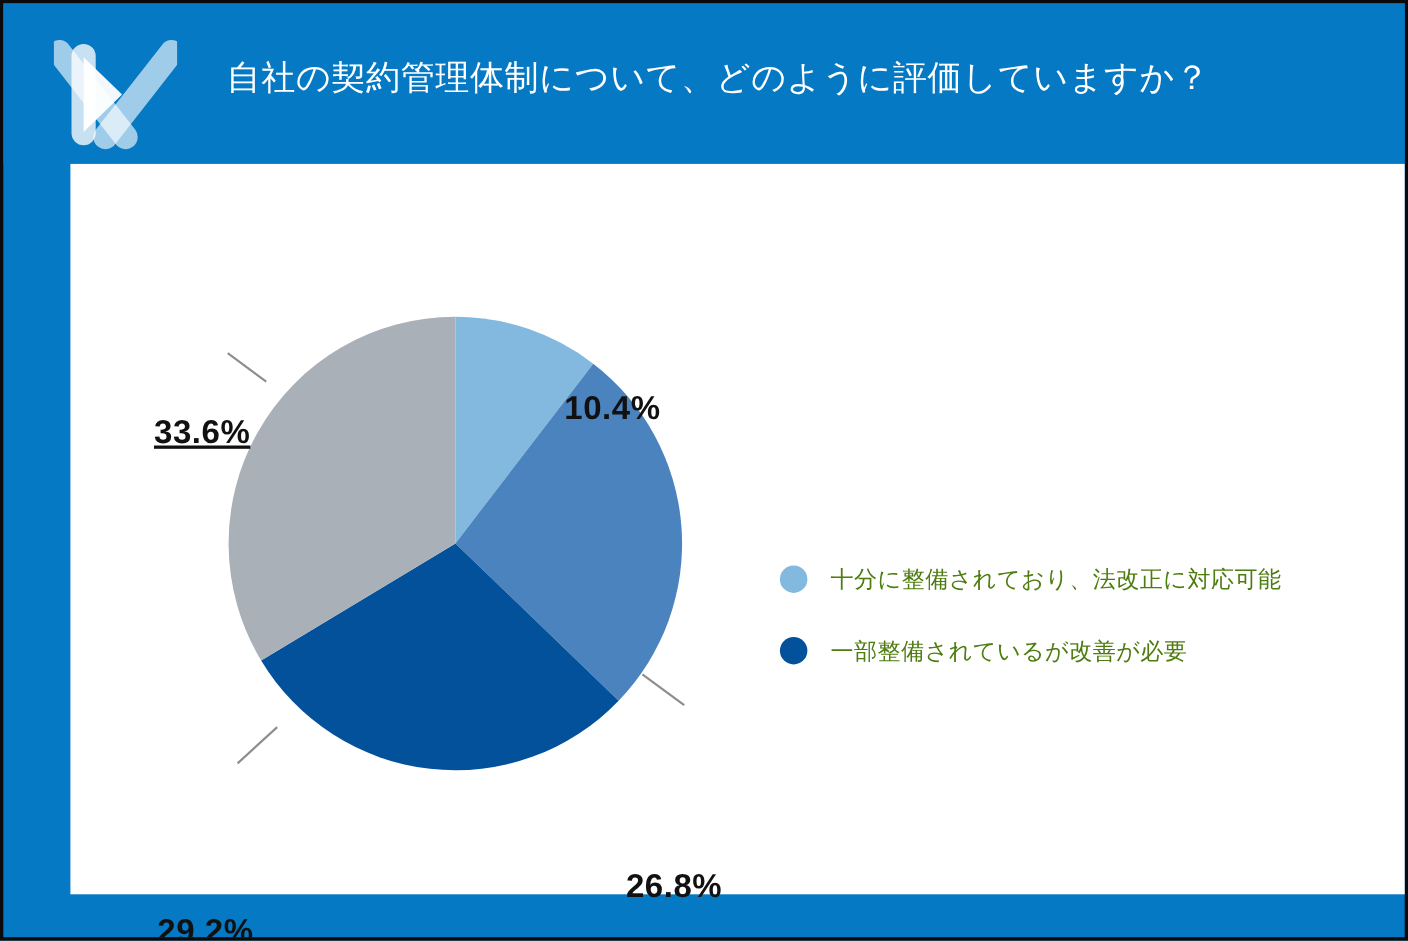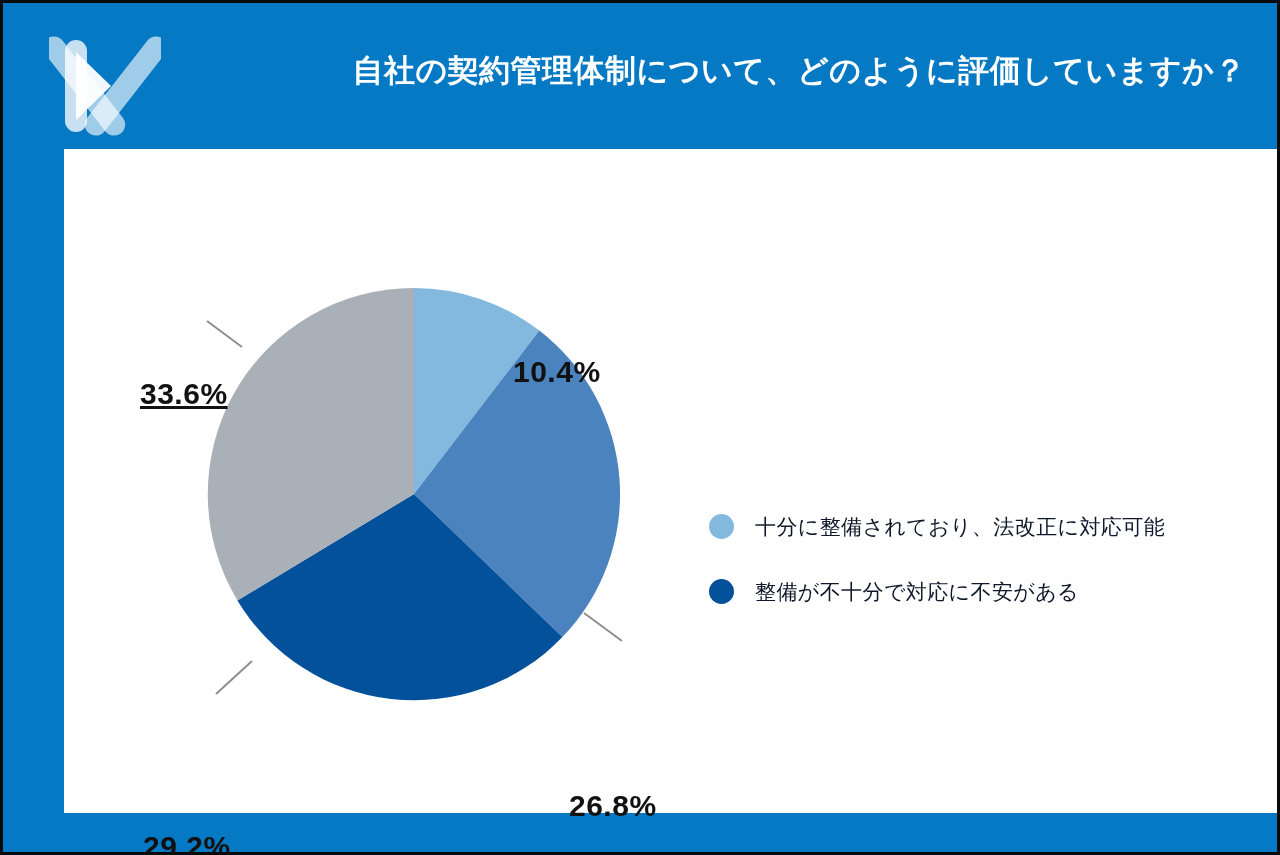--- a/index.html
+++ b/index.html
@@ -43,26 +43,25 @@
     width: 112px;
     height: 112px;
   }
 
   .headline {
     position: absolute;
     left: 203px;
     top: 49px;
     width: 1040px;
     font-size: 31px;
-    font-weight: bold;
+    font-weight: normal;
     color: #ffffff;
     letter-spacing: 0.5px;
     line-height: 1.25;
     white-space: nowrap;
-    text-align: right;
   }
 
   
   .card {
     position: absolute;
     left: 22px;
     top: 146px;
     width: 1236px;
     height: 664px;
     background: #ffffff;
@@ -125,21 +124,21 @@
   }
   .legend-dot {
     width: 25px;
     height: 25px;
     border-radius: 50%;
     flex: 0 0 auto;
     margin-right: 21px;
   }
   .legend-label {
     font-size: 21px;
-    color: #0f172a;
+    color: #4d7c0f;
     letter-spacing: 0.4px;
     white-space: nowrap;
   }
 </style>
 </head>
 <body>
 
 <div class="slide">
 
   <div class="header">
@@ -195,21 +194,21 @@
       <div class="legend">
 
         <div class="legend-item">
           <span class="legend-dot" style="background:#83b9df"></span>
           <span class="legend-label">十分に整備されており、法改正に対応可能</span>
         </div>
 
 
         <div class="legend-item">
           <span class="legend-dot" style="background:#03519b"></span>
-          <span class="legend-label">整備が不十分で対応に不安がある</span>
+          <span class="legend-label">一部整備されているが改善が必要</span>
         </div>
 
 
       </div>
 
     </div>
   </div>
 
 </div>
 

